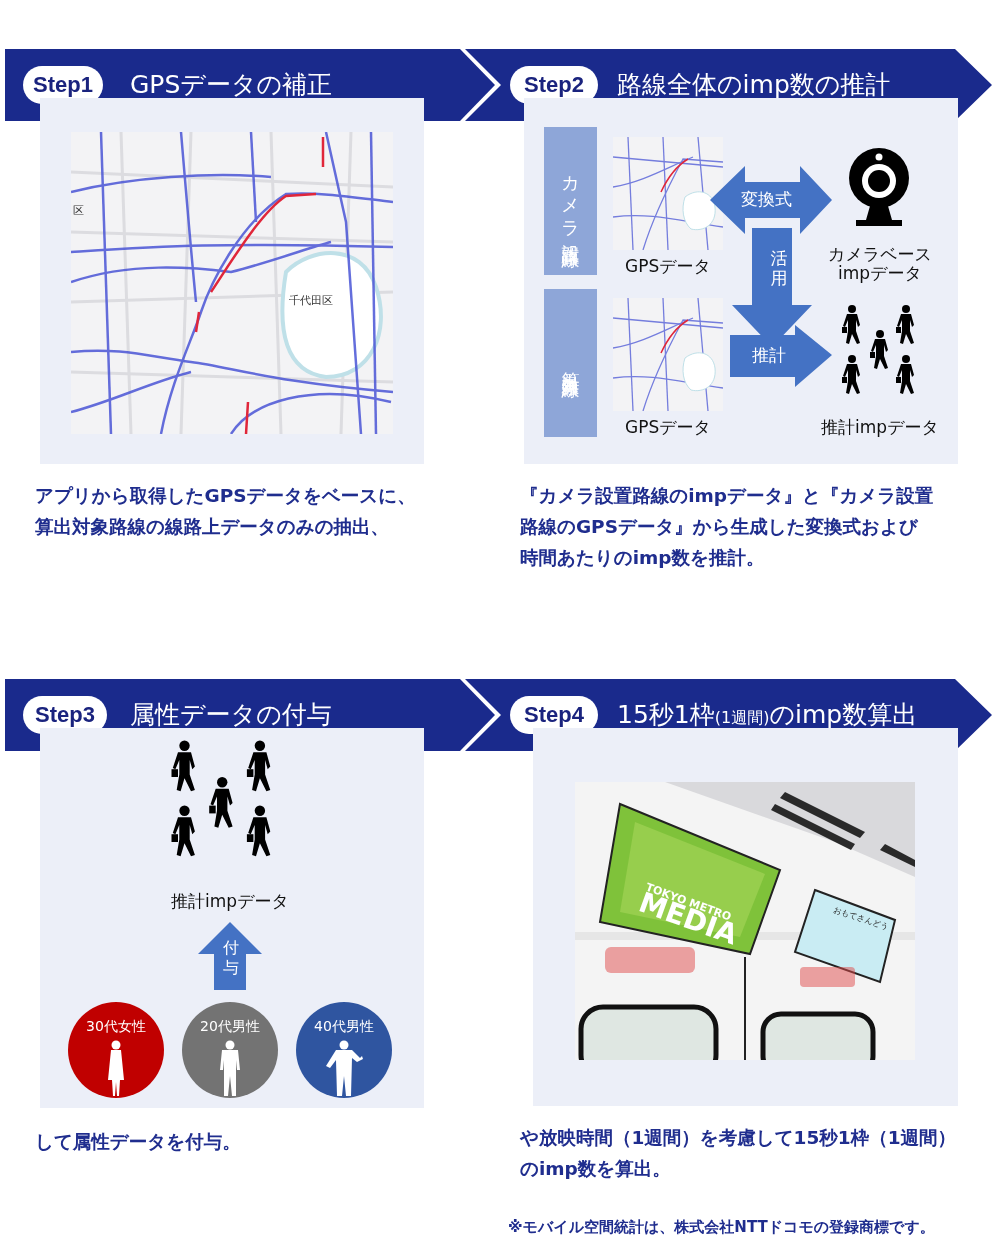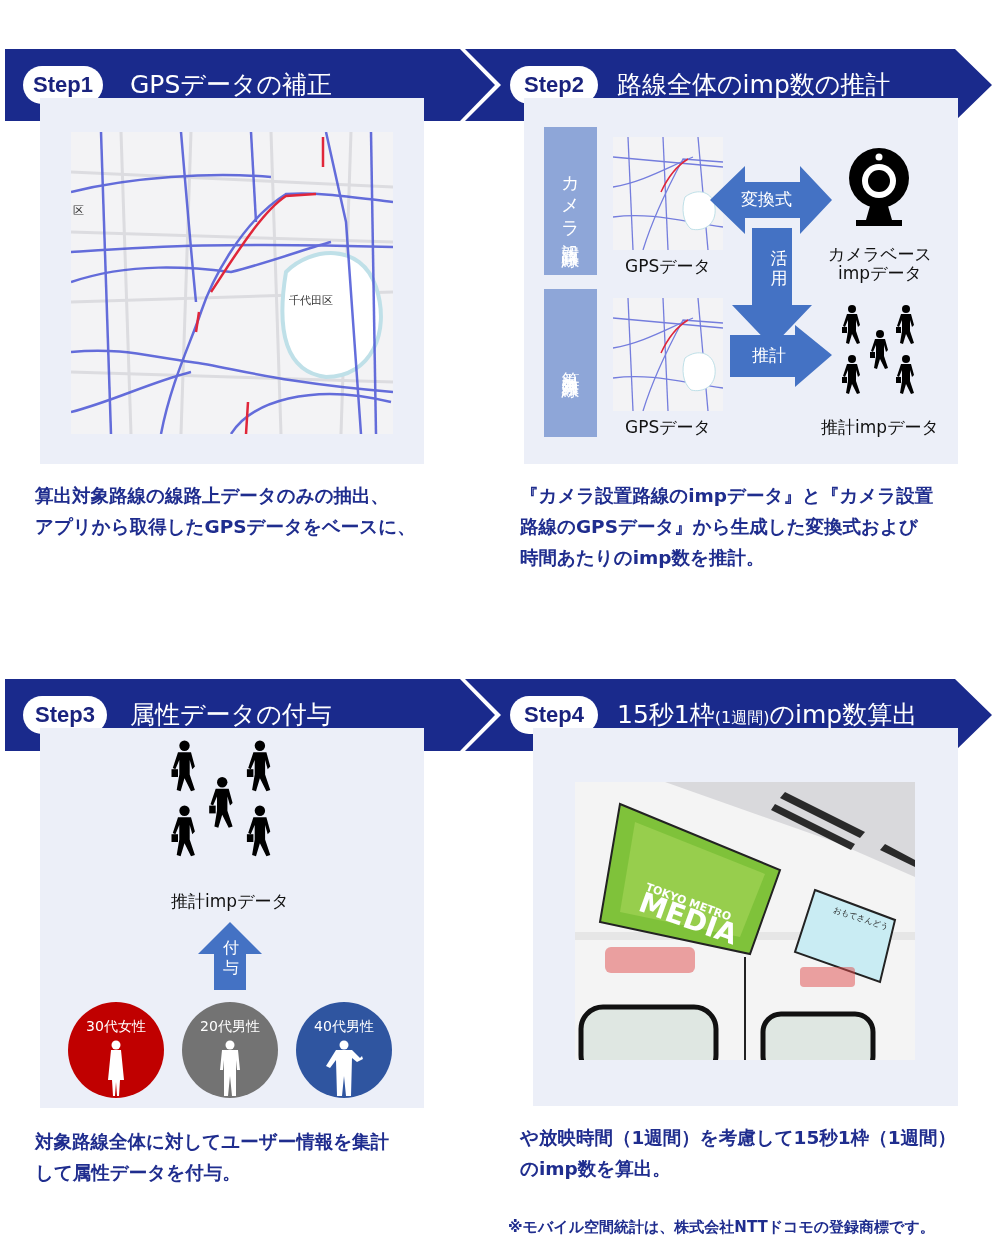--- a/index.html
+++ b/index.html
@@ -74,22 +74,22 @@
       <path d="M140,160 C160,130 190,80 215,64 L245,62"></path>
       <path d="M252,5 L252,35"></path>
       <path d="M128,180 L125,200"></path>
       <path d="M175,302 L177,270"></path>
     </g>
     <text x="218" y="172" font-size="11" fill="#333">千代田区</text>
     <text x="2" y="82" font-size="11" fill="#333">区</text>
   </svg>
 </div>
 <div class="desc" style="left:35px;top:480px;">
+  <div>アプリから取得したGPSデータをベースに、</div>
   <div>算出対象路線の線路上データのみの抽出、</div>
-  <div>アプリから取得したGPSデータをベースに、</div>
 </div>
 
 <div class="panel" style="left:524px;top:98px;width:434px;height:366px;"></div>
 <div class="vlabel" style="left:544px;top:127px;width:53px;height:148px;">カメラ設置路線</div>
 <div class="vlabel" style="left:544px;top:289px;width:53px;height:148px;">算出対象路線</div>
 
 <div class="map" style="left:613px;top:137px;width:110px;height:113px;">
   <svg width="110" height="113">
     <rect width="110" height="113" fill="#f3f3f5"></rect>
     <g stroke="#5560d8" stroke-width="1.3" fill="none" opacity="0.8">
@@ -214,21 +214,20 @@
 </div>
 <div class="circle" style="left:296px;top:1002px;background:#2f55a0;">
   <span>40代男性</span>
   <svg style="position:absolute;left:28px;top:38px;" width="40" height="58">
     <circle cx="20" cy="5" r="4.5" fill="#fff"></circle>
     <path d="M12,10 L28,10 L36,18 L38,16 L39,19 L33,22 L28,18 L27,56 L22,56 L20,36 L18,56 L13,56 L12,20 L6,28 L2,26 Z" fill="#fff"></path>
   </svg>
 </div>
 
 <div class="desc" style="left:35px;top:1126px;">
-  <div>対象路線全体に対してユーザー情報を集計</div>
   <div>して属性データを付与。</div>
 </div>
 
 <div class="panel" style="left:533px;top:728px;width:425px;height:378px;"></div>
 <div style="position:absolute;left:575px;top:782px;width:340px;height:278px;overflow:hidden;background:#f2f2f2;">
   <svg width="340" height="278">
     <rect width="340" height="278" fill="#f4f4f4"></rect>
     <polygon points="90,0 340,0 340,95 260,60" fill="#d9d9dc"></polygon>
     <polygon points="210,10 290,50 285,56 205,16" fill="#2a2a2a"></polygon>
     <polygon points="200,22 280,62 276,68 196,28" fill="#2a2a2a"></polygon>

